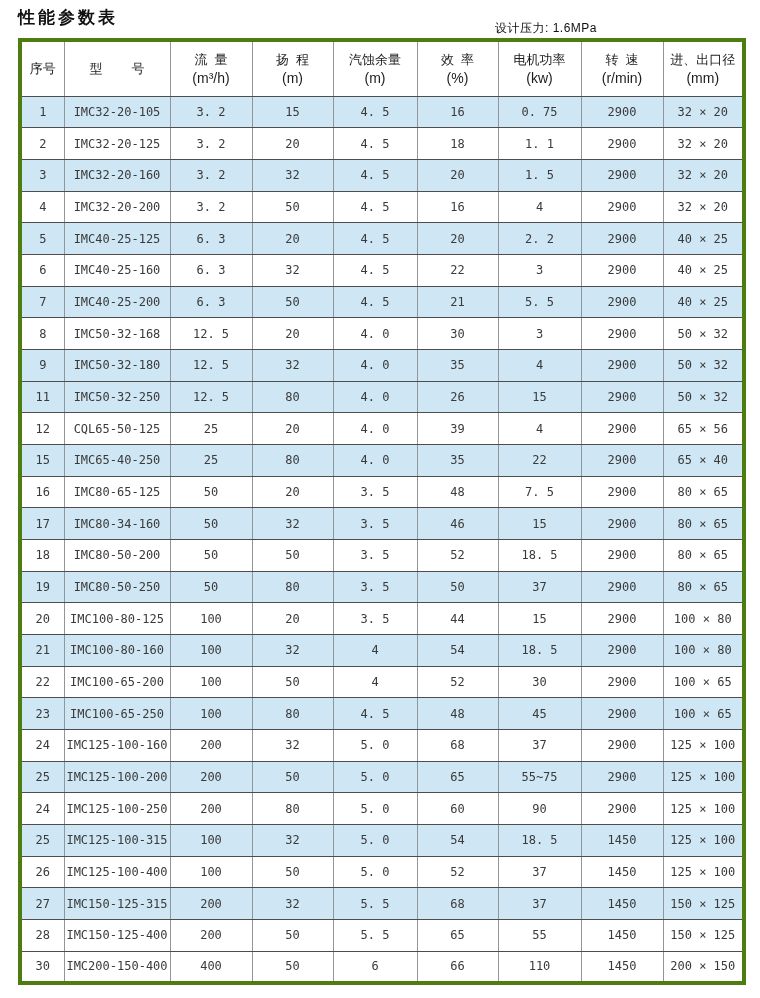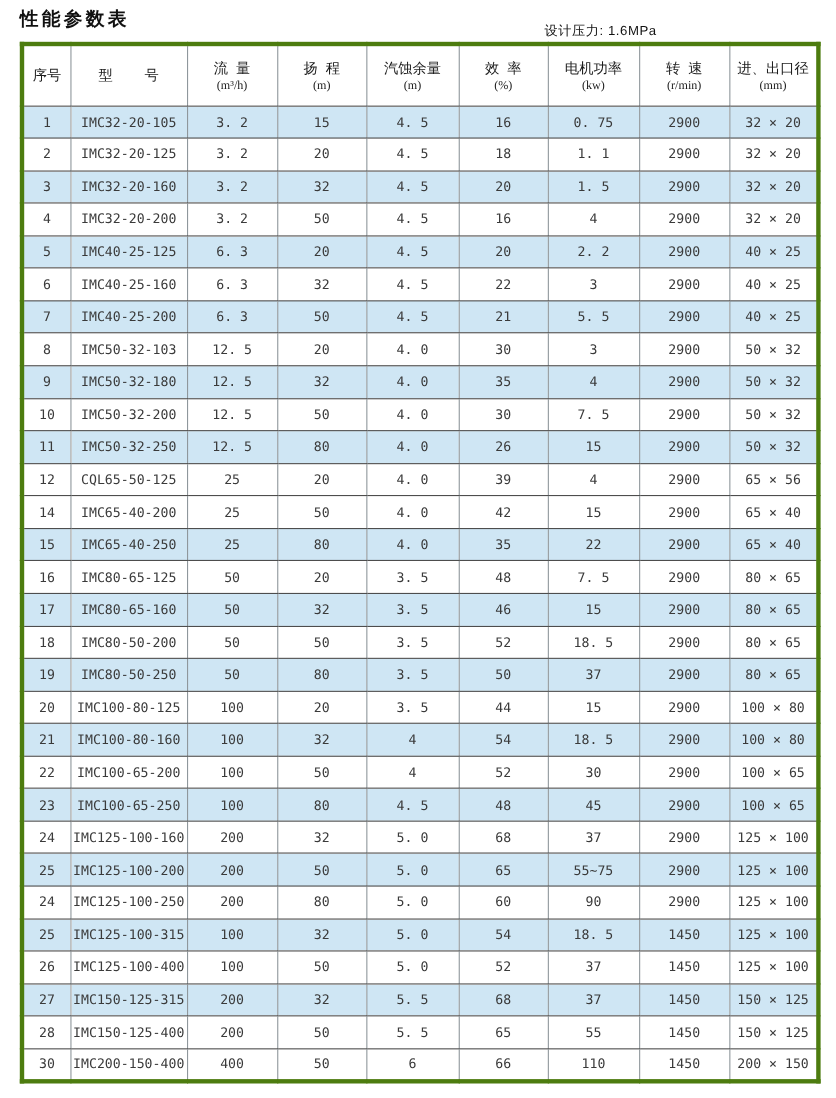--- a/index.html
+++ b/index.html
@@ -46,22 +46,22 @@
   thead tr { height: 56px; }
   tbody tr { height: 27.8px; }
 
   th { font-weight: normal; background: #ffffff; }
   .th-stack { display: flex; flex-direction: column; align-items: center; justify-content: center; gap: 1px; }
   .th-label {
     font-size: 13px; color: #1c1c1c; white-space: pre;
     font-weight: 500;
   }
   .th-unit {
-    font-family: Liberation Serif, serif;
-    font-size: 11px; color: #1c1c1c; white-space: pre;
+    font-family: Liberation Sans, sans-serif;
+    font-size: 14px; color: #1c1c1c; white-space: pre;
   }
 
   td {
     font-family: "DejaVu Sans Mono", monospace;
     font-size: 12px; color: #3a3a3a;
     white-space: pre;
   }
   tr.row-blue td { background: #cfe6f4; }
   tr.row-white td { background: #ffffff; }
 </style>
@@ -227,48 +227,37 @@
           <td>6. 3</td>
           <td>50</td>
           <td>4. 5</td>
           <td>21</td>
           <td>5. 5</td>
           <td>2900</td>
           <td>40 × 25</td>
         </tr>
         <tr class="row-white">
           <td>8</td>
-          <td>IMC50-32-103</td>
+          <td>IMC50-32-168</td>
           <td>12. 5</td>
           <td>20</td>
           <td>4. 0</td>
           <td>30</td>
           <td>3</td>
           <td>2900</td>
           <td>50 × 32</td>
         </tr>
         <tr class="row-blue">
           <td>9</td>
           <td>IMC50-32-180</td>
           <td>12. 5</td>
           <td>32</td>
           <td>4. 0</td>
           <td>35</td>
           <td>4</td>
-          <td>2900</td>
-          <td>50 × 32</td>
-        </tr>
-        <tr class="row-white">
-          <td>10</td>
-          <td>IMC50-32-200</td>
-          <td>12. 5</td>
-          <td>50</td>
-          <td>4. 0</td>
-          <td>30</td>
-          <td>7. 5</td>
           <td>2900</td>
           <td>50 × 32</td>
         </tr>
         <tr class="row-blue">
           <td>11</td>
           <td>IMC50-32-250</td>
           <td>12. 5</td>
           <td>80</td>
           <td>4. 0</td>
           <td>26</td>
@@ -280,31 +269,20 @@
           <td>12</td>
           <td>CQL65-50-125</td>
           <td>25</td>
           <td>20</td>
           <td>4. 0</td>
           <td>39</td>
           <td>4</td>
           <td>2900</td>
           <td>65 × 56</td>
         </tr>
-        <tr class="row-white">
-          <td>14</td>
-          <td>IMC65-40-200</td>
-          <td>25</td>
-          <td>50</td>
-          <td>4. 0</td>
-          <td>42</td>
-          <td>15</td>
-          <td>2900</td>
-          <td>65 × 40</td>
-        </tr>
         <tr class="row-blue">
           <td>15</td>
           <td>IMC65-40-250</td>
           <td>25</td>
           <td>80</td>
           <td>4. 0</td>
           <td>35</td>
           <td>22</td>
           <td>2900</td>
           <td>65 × 40</td>
@@ -315,21 +293,21 @@
           <td>50</td>
           <td>20</td>
           <td>3. 5</td>
           <td>48</td>
           <td>7. 5</td>
           <td>2900</td>
           <td>80 × 65</td>
         </tr>
         <tr class="row-blue">
           <td>17</td>
-          <td>IMC80-65-160</td>
+          <td>IMC80-34-160</td>
           <td>50</td>
           <td>32</td>
           <td>3. 5</td>
           <td>46</td>
           <td>15</td>
           <td>2900</td>
           <td>80 × 65</td>
         </tr>
         <tr class="row-white">
           <td>18</td>

